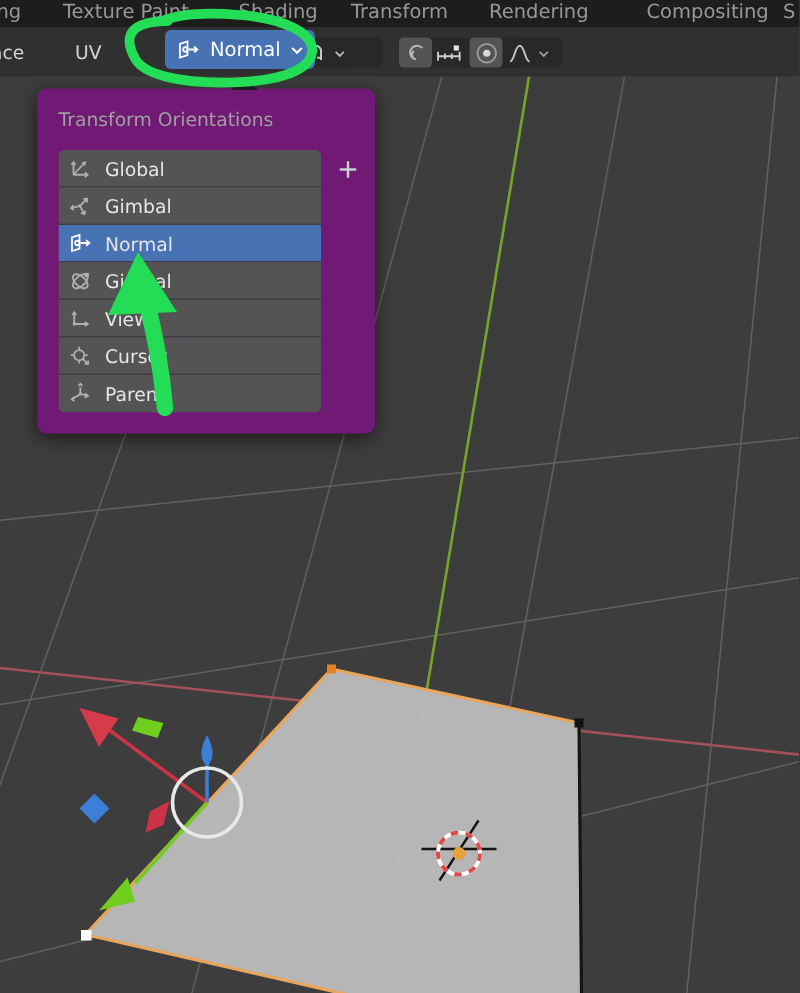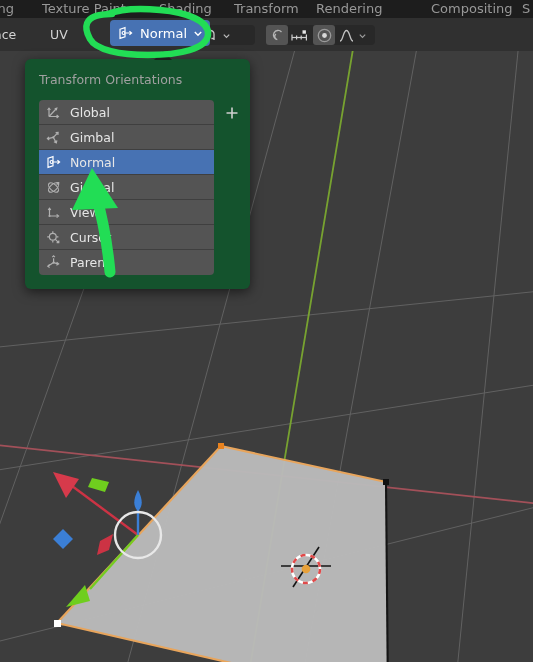--- a/index.html
+++ b/index.html
@@ -81,21 +81,21 @@
     width: 533px; height: 611px;
     background: #3d3d3d;
     overflow: hidden;
   }
   .viewport svg { display: block; }
 
   
   .popup {
     position: absolute; left: 25px; top: 59px;
     width: 225px; height: 230px;
-    background: #14532d;
+    background: #701a75;
     border-radius: 6px;
     box-shadow: 0 3px 12px rgba(0,0,0,0.55);
     z-index: 40;
   }
   .popup-title {
     position: absolute; left: 14px; top: 13px;
     color: #a0a0a0; font-size: 12.5px;
   }
   .popup-tail {
     position: absolute; left: 129px; top: -8px;
@@ -139,21 +139,21 @@
 </head>
 <body>
 
 <div id="app">
 
   <div class="topbar">
     <span class="ws-tab" style="position:absolute;left:-6px;">ing</span>
     <span class="ws-tab" style="position:absolute;left:42px;">Texture Paint</span>
     <span class="ws-tab" style="position:absolute;left:159px;">Shading</span>
     <span class="ws-tab" style="position:absolute;left:234px;">Transform</span>
-    <span class="ws-tab" style="position:absolute;left:316px;">Rendering</span>
+    <span class="ws-tab" style="position:absolute;left:326px;">Rendering</span>
     <span class="ws-tab" style="position:absolute;left:431px;">Compositing</span>
     <span class="ws-tab" style="position:absolute;left:522px;">S</span>
   </div>
 
   <div class="vp-header">
 
     <span class="hdr-text" style="left:-6px;">ace</span>
     <span class="hdr-text" style="left:40px;margin-left:10px;">UV</span>
 
     <div class="hdr-group" style="left:199px; width:56px;">

